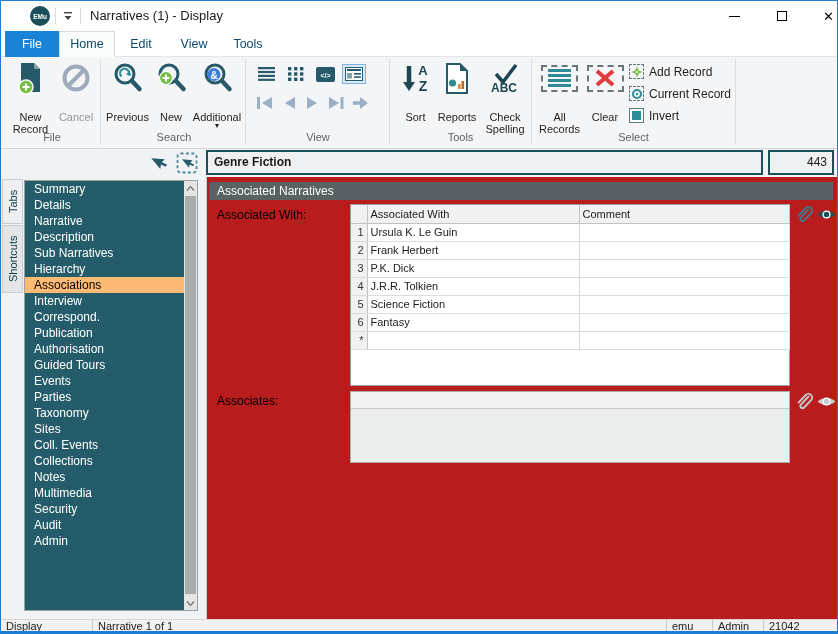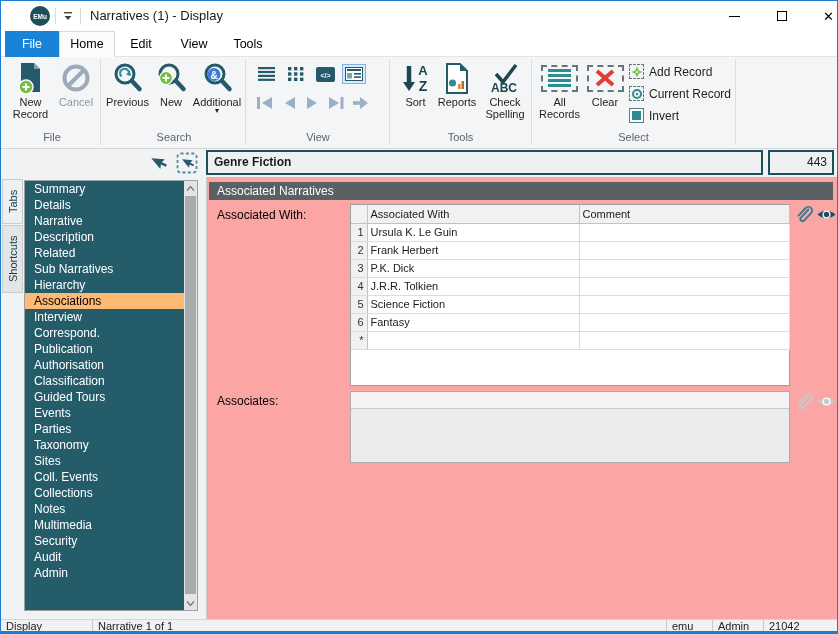--- a/index.html
+++ b/index.html
@@ -15,36 +15,36 @@
     background:#1d4f5b; color:#fff; font-size:6.5px; font-weight:bold; display:flex; align-items:center; justify-content:center; }
   .tb-sep { position:absolute; top:7px; width:1px; height:16px; background:#d8d8d8; }
   .qat-drop { position:absolute; left:48px; top:8px; width:12px; height:14px; }
   .title-text { position:absolute; left:76px; top:0; height:30px; line-height:30px; font-size:13px; color:#1a1a1a; }
   .win-btn { position:absolute; top:0; width:47px; height:30px; display:flex; align-items:center; justify-content:center; }
   .glyph-min { width:11px; height:1px; background:#000; }
   .glyph-max { width:10px; height:10px; border:1px solid #000; }
   .glyph-close { font-size:13px; color:#000; line-height:1; }
   
   .tabrow { position:absolute; left:0; top:30px; width:100%; height:26px; background:#fff; border-bottom:1px solid #e3e4e5; }
-  .rtab { position:absolute; top:0; height:26px; line-height:26px; text-align:center; font-size:12.5px; color:#000000; }
+  .rtab { position:absolute; top:0; height:26px; line-height:26px; text-align:center; font-size:12.5px; color:#0c4a6e; }
   .rtab.file { left:4px; width:54px; background:#1883d7; color:#fff; }
   .rtab.home { left:58px; width:56px; background:#fafbfb; border:1px solid #d8d9da; border-bottom:none; line-height:24px; }
   .rtab.edit { left:114px; width:52px; }
   .rtab.view { left:166px; width:54px; }
   .rtab.tools{ left:220px; width:54px; }
   .ribbon-collapse { position:absolute; left:796px; top:34px; width:16px; height:16px; }
   .help-circle { position:absolute; left:816px; top:34px; width:15px; height:15px; border-radius:50%; background:#2f7cd6;
     color:#fff; font-size:10px; font-weight:bold; display:flex; align-items:center; justify-content:center; }
   
   .ribbon { position:absolute; left:0; top:56px; width:100%; height:92px; background:#f4f5f6; border-bottom:1px solid #d5d6d7; }
   .gsep { position:absolute; top:2px; width:1px; height:86px; background:#dcddde; }
   .grp-label { position:absolute; top:74px; font-size:11px; color:#5f6368; text-align:center; }
   .rbtn { position:absolute; top:3px; display:flex; flex-direction:column; align-items:center; cursor:default; }
   .rbtn .ric { height:36px; display:flex; align-items:center; justify-content:center; }
-  .rbtn .rlb { font-size:11px; line-height:12px; text-align:center; color:#1f1f1f; margin-top:0; }
+  .rbtn .rlb { font-size:11px; line-height:12px; text-align:center; color:#1f1f1f; margin-top:15px; }
   .rbtn.disabled .rlb { color:#90989e; }
   .caret { font-size:8px; color:#1f1f1f; line-height:6px; }
   .viewbtns { position:absolute; left:254px; top:7px; display:flex; gap:5px; }
   .vb { width:24px; height:20px; display:flex; align-items:center; justify-content:center; }
   .vb.sel { background:#d9eaf9; border:1px solid #7fb2e5; }
   .navbtns { position:absolute; left:254px; top:37px; display:flex; gap:5px; color:#9bafc6; }
   .nb { width:19px; height:17px; display:flex; align-items:center; justify-content:center; }
   .dashbox { border:2px dashed #67757c; width:37px; height:27px; display:flex; flex-direction:column; align-items:center; justify-content:center; gap:2.5px; }
   .dashbox .bar { width:23px; height:2.5px; background:#2f8c96; }
   .sel-row { position:absolute; display:flex; align-items:center; gap:5px; }
@@ -65,21 +65,21 @@
     border:1px solid #c9cdd0; }
   .vtab.tabs { top:178px; height:45px; background:#eeeff0; }
   .vtab.shortcuts { top:224px; height:68px; background:#e3e5e6; }
   .side-list { position:absolute; left:23px; top:179px; width:174px; height:431px; background:#255c69; border:1px solid #9aa0a4; overflow:hidden; }
   .side-item { height:16px; line-height:16px; font-size:12px; color:#fff; padding-left:9px; width:160px; white-space:nowrap; }
   .side-item.sel { background:#fdba74; color:#000; }
   .sb { position:absolute; right:0; top:0; width:13px; height:100%; background:#e4e4e4; }
   .sb .btn { position:absolute; left:0; width:13px; height:14px; display:flex; align-items:center; justify-content:center; }
   .sb .thumb { position:absolute; left:1px; top:15px; width:11px; height:398px; background:#a9acad; }
   
-  .main { position:absolute; left:205px; top:176px; width:633px; height:442px; background:#fca5a5; border-left:1px solid #c8cdd0; }
+  .main { position:absolute; left:205px; top:176px; width:633px; height:442px; background:#b91c1c; border-left:1px solid #c8cdd0; }
   .panel-hdr { position:absolute; left:2px; top:5px; width:624px; height:18px; background:#5a6164; color:#fff;
     font-size:12px; line-height:18px; padding-left:8px; }
   .fld-label { position:absolute; font-size:12px; color:#000; }
   .grid-wrap { position:absolute; left:143px; top:27px; width:440px; height:182px; border:1px solid #9aa0a4; background:#fff; }
   table.grid { border-collapse:collapse; table-layout:fixed; width:438px; }
   table.grid th, table.grid td { font-size:11px; font-weight:normal; text-align:left; height:18px; padding:0 3px; overflow:hidden; white-space:nowrap; }
   table.grid th { background:#f1f1f1; border-right:1px solid #c2c2c2; border-bottom:1px solid #c2c2c2; }
   table.grid td { border-right:1px solid #dcdcdc; border-bottom:1px solid #dcdcdc; }
   table.grid td.rn { background:#f1f1f1; border-right:1px solid #c2c2c2; text-align:right; color:#333; }
   .col-rn { width:16px; } .col-aw { width:212px; } .col-cm { width:210px; }
@@ -385,29 +385,27 @@
     </div>
   <div class="vtab shortcuts">
       <span>Shortcuts</span>
     </div>
 
   <div class="side-list">
     <div class="side-item">Summary</div>
     <div class="side-item">Details</div>
     <div class="side-item">Narrative</div>
     <div class="side-item">Description</div>
-    <div class="side-item">Related</div>
     <div class="side-item">Sub Narratives</div>
     <div class="side-item">Hierarchy</div>
     <div class="side-item sel">Associations</div>
     <div class="side-item">Interview</div>
     <div class="side-item">Correspond.</div>
     <div class="side-item">Publication</div>
     <div class="side-item">Authorisation</div>
-    <div class="side-item">Classification</div>
     <div class="side-item">Guided Tours</div>
     <div class="side-item">Events</div>
     <div class="side-item">Parties</div>
     <div class="side-item">Taxonomy</div>
     <div class="side-item">Sites</div>
     <div class="side-item">Coll. Events</div>
     <div class="side-item">Collections</div>
     <div class="side-item">Notes</div>
     <div class="side-item">Multimedia</div>
     <div class="side-item">Security</div>

